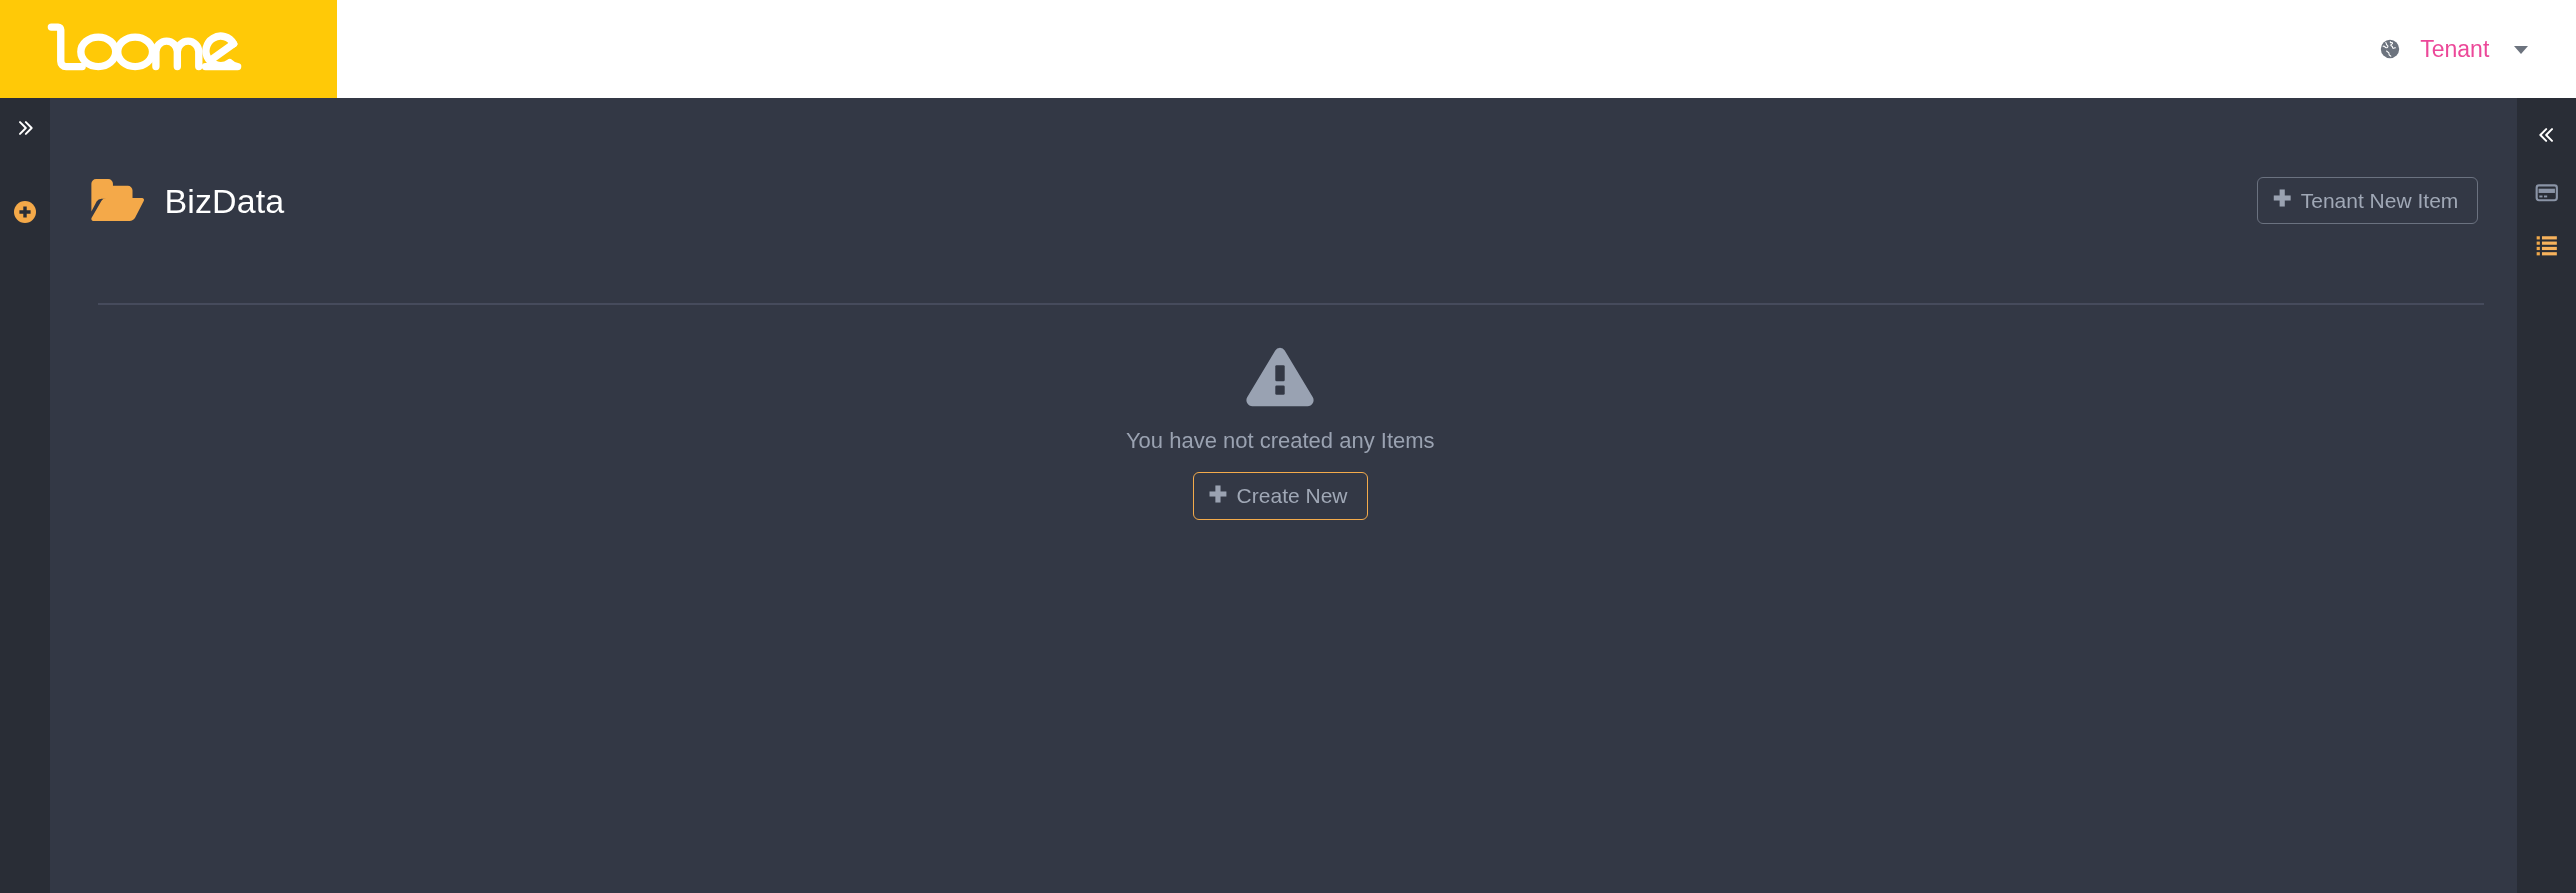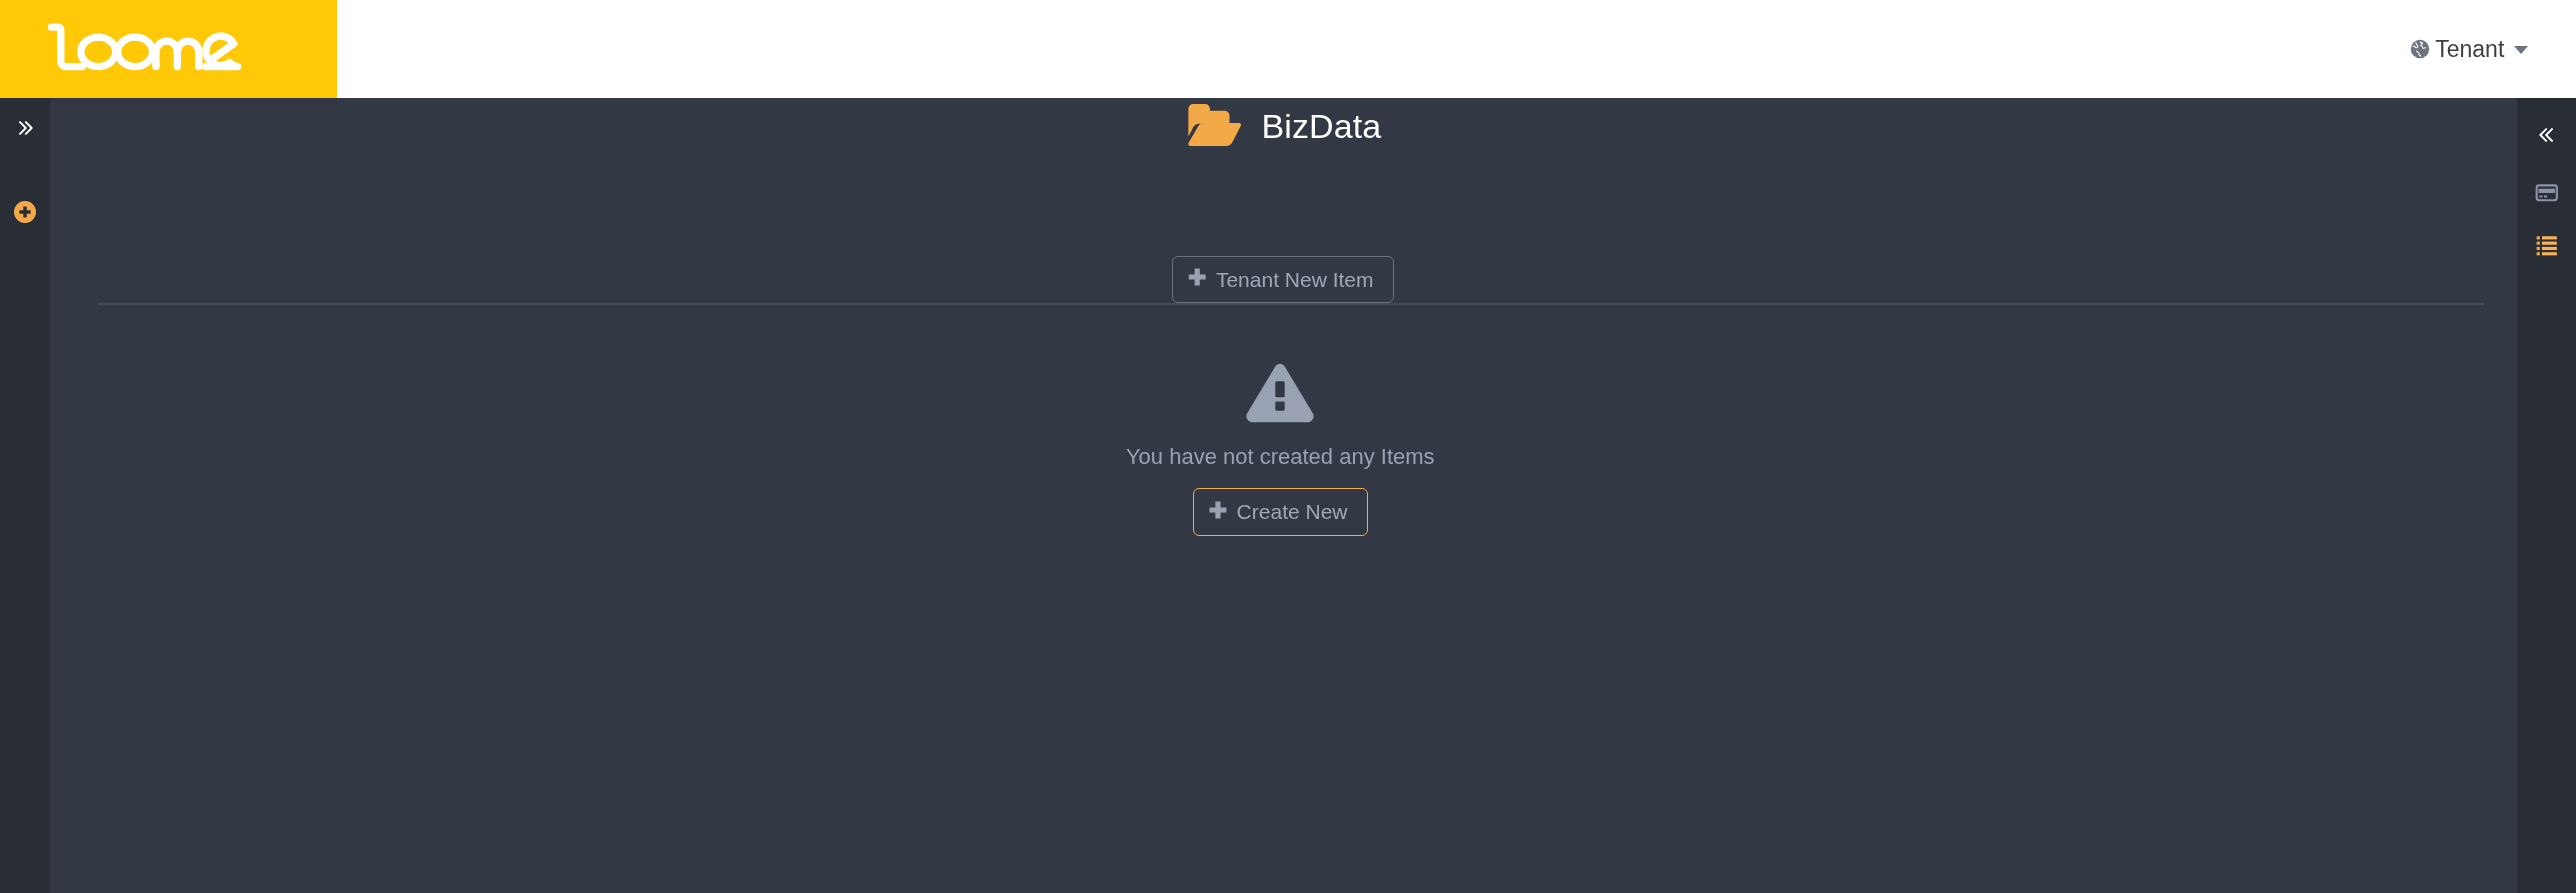--- a/index.html
+++ b/index.html
@@ -42,22 +42,22 @@
     flex: 1;
     display: flex;
     align-items: center;
     justify-content: flex-end;
     padding-right: 48px;
   }
 
   .tenant-menu {
     display: flex;
     align-items: center;
-    gap: 5px;
-    color: #404040;
+    gap: 20px;
+    color: #ec4899;
     font-size: 23px;
     line-height: 1;
     cursor: pointer;
     user-select: none;
   }
   .tenant-menu .globe-icon { display: flex; align-items: center; }
   .tenant-menu .caret {
     width: 0; height: 0;
     border-left: 7.4px solid transparent;
     border-right: 7.4px solid transparent;
@@ -116,21 +116,20 @@
     top: 0; left: 0; right: 0; bottom: 0;
     padding: 0 32px 0 25.5px;
   }
 
   .page-head {
     height: 205px;
     display: flex;
     align-items: center;
     justify-content: space-between;
     padding: 0 6.7px 0 12px;
-    flex-direction: column;
   }
 
   .page-head-left {
     display: flex;
     align-items: center;
     gap: 19px;
   }
 
   .page-title {
     color: #ffffff;
@@ -171,21 +170,21 @@
     height: 2px;
     background: #464b5c;
     margin: 0 1.3px 0 22px;
   }
 
   
   .empty-state {
     display: flex;
     flex-direction: column;
     align-items: center;
-    padding-top: 56px;
+    padding-top: 40px;
   }
   .empty-icon { display: block; }
   .empty-text {
     margin-top: 17.4px;
     color: #9aa2b1;
     font-size: 22px;
     line-height: 1;
   }
   .empty-btn-wrap { margin-top: 20px; }
 

